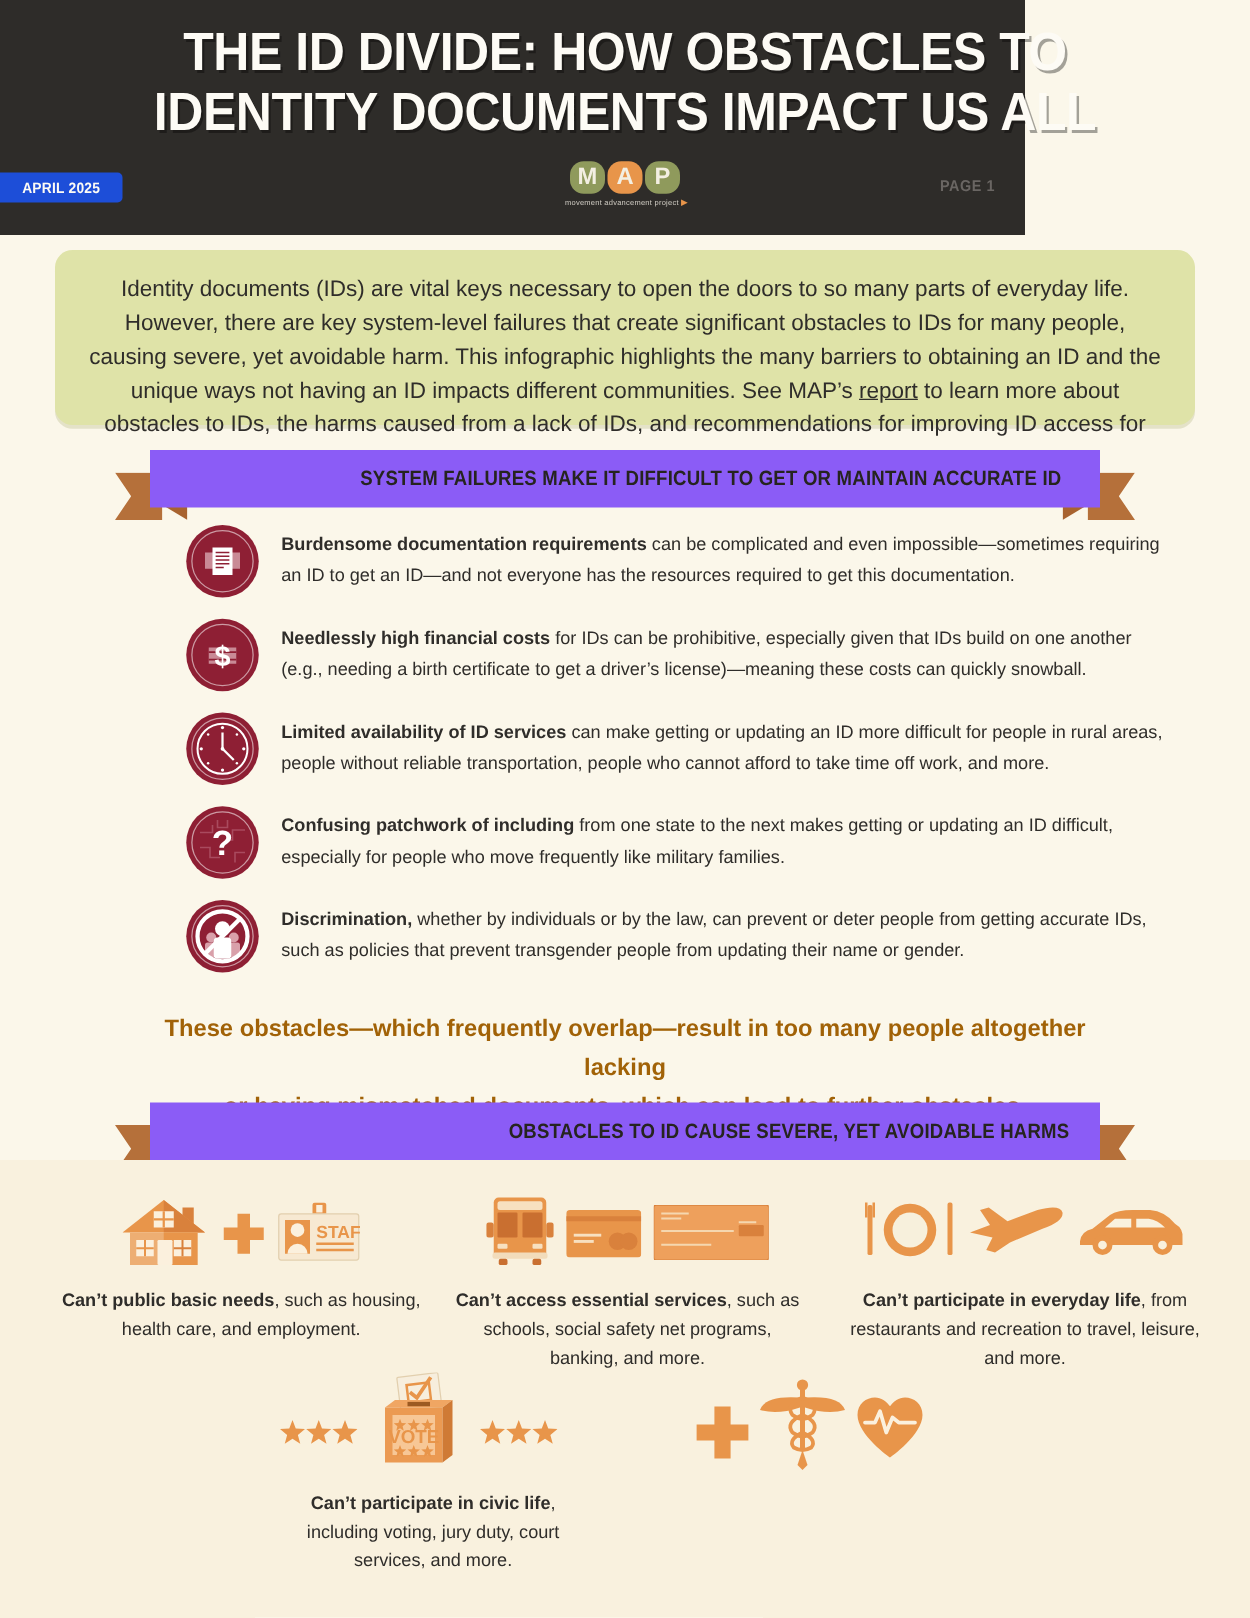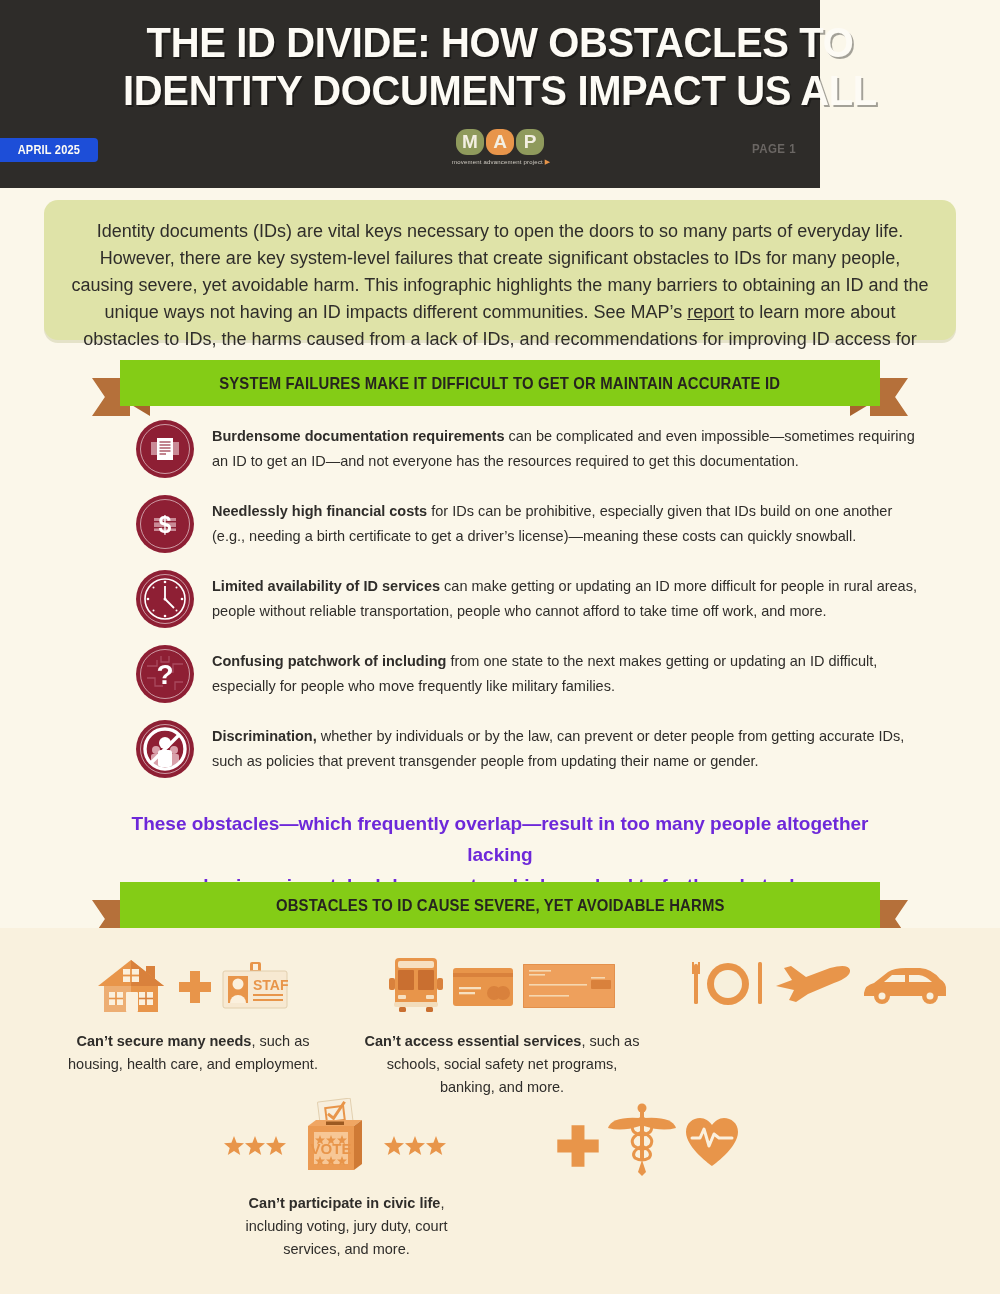--- a/index.html
+++ b/index.html
@@ -72,48 +72,48 @@
   }
   .ribbon .tail-l { left:0; clip-path:polygon(0 0,100% 0,100% 100%,0 100%,34% 50%); }
   .ribbon .tail-r { right:0; clip-path:polygon(0 0,100% 0,66% 50%,100% 100%,0 100%); }
   .ribbon .fold {
     position:absolute; top:38px; width:30px; height:18px; background:#a8632f;
   }
   .ribbon .fold-l { left:28px; clip-path:polygon(0 0,100% 0,100% 100%); }
   .ribbon .fold-r { right:28px; clip-path:polygon(0 0,100% 0,0 100%); }
   .ribbon .body {
     position:absolute; left:28px; right:28px; top:0; height:46px;
-    background:#84cc16;
-    display:flex; align-items:center; justify-content:center;
+    background:#8b5cf6;
+    display:flex; align-items:center; justify-content:flex-end;
   }
   .ribbon .body span {
     color:#26241f; font-weight:bold; font-size:16.5px; letter-spacing:0.2px;
     transform:scaleX(0.9);
   }
   
-  .fail-list { position:absolute; left:3px; top:420px; width:808px;padding-left:23px; }
+  .fail-list { position:absolute; left:16px; top:420px; width:808px;padding-left:23px; }
   .fail-row { position:relative; height:62px; margin-bottom:13px; }
   .fail-icon {
     position:absolute; left:110px; top:0; width:58px; height:58px;
     border-radius:50%; background:#8e1f34;
     display:flex; align-items:center; justify-content:center;
   }
   .fail-icon .ring {
     position:absolute; left:4px; top:4px; width:50px; height:50px;
     border:1.5px solid rgba(255,255,255,0.55); border-radius:50%;
   }
   .fail-text {
     position:absolute; left:186px; top:4px; width:710px;
     color:#2f2d2a; font-size:14.5px; line-height:25px;
   }
   .fail-text b { font-weight:bold; }
   
   .summary {
     position:absolute; left:100px; top:808px; width:800px;
-    text-align:center; color:#6d28d9;
+    text-align:center; color:#a16207;
     font-size:19px; line-height:31px; font-weight:bold;
   }
   
   .harms-bg {
     position:absolute; left:0; top:928px; width:1000px; height:366px;
     background:#f9f1de;
   }
   .harm-cell { position:absolute; text-align:center; }
   .harm-icons {
     display:flex; align-items:flex-end; justify-content:center; gap:10px;
@@ -300,21 +300,21 @@
       <rect x="31" y="2" width="5" height="6" fill="#fbf0dd"></rect>
       <rect x="1" y="9" width="64" height="37" rx="2" fill="#f7e9d2" stroke="#e2cfae" stroke-width="1"></rect>
       <rect x="6" y="14" width="20" height="27" fill="#e8954a"></rect>
       <circle cx="16" cy="22" r="5.5" fill="#fbf0dd"></circle>
       <path d="M8 41 a8 8 0 0 1 16 0 Z" fill="#fbf0dd"></path>
       <text x="31" y="28" font-family="Liberation Sans, sans-serif" font-size="14" font-weight="bold" fill="#e8954a">STAFF</text>
       <rect x="31" y="32" width="30" height="2" fill="#e8954a"></rect>
       <rect x="31" y="37" width="30" height="2" fill="#e8954a"></rect>
     </svg>
   </div>
-  <div class="harm-cap"><b>Can’t secure many needs</b><span>, such as housing, health care, and employment.</span></div>
+  <div class="harm-cap"><b>Can’t public basic needs</b><span>, such as housing, health care, and employment.</span></div>
 </div>
 
 <div class="harm-cell" style="left:362px; top:952px; width:280px;">
   <div class="harm-icons">
     <svg width="54" height="58" viewBox="0 0 54 58">
       <rect x="0" y="22" width="6" height="12" rx="2" fill="#d9813c"></rect>
       <rect x="48" y="22" width="6" height="12" rx="2" fill="#d9813c"></rect>
       <rect x="6" y="2" width="42" height="48" rx="4" fill="#e8954a"></rect>
       <rect x="9" y="5" width="36" height="7" rx="2" fill="#f7e0c0"></rect>
       <rect x="9" y="14" width="16" height="20" rx="1" fill="#c96f30"></rect>
@@ -362,20 +362,21 @@
     <svg width="86" height="40" viewBox="0 0 86 40" style="margin-bottom:8px;">
       <path d="M2 27 Q3 19 12 17 L26 6 Q32 2 44 2 L58 2 Q70 3 78 13 Q85 17 84 25 L84 30 L2 30 Z" fill="#e8954a"></path>
       <path d="M30 9 L43 9 L43 16 L22 16 Z" fill="#f9f1de"></path>
       <path d="M47 9 L57 9 Q64 10 70 16 L47 16 Z" fill="#f9f1de"></path>
       <circle cx="20" cy="30" r="8" fill="#e8954a"></circle>
       <circle cx="20" cy="30" r="3.5" fill="#f9f1de"></circle>
       <circle cx="68" cy="30" r="8" fill="#e8954a"></circle>
       <circle cx="68" cy="30" r="3.5" fill="#f9f1de"></circle>
     </svg>
   </div>
+  <div class="harm-cap"><b>Can’t participate in everyday life</b><span>, from restaurants and recreation to travel, leisure, and more.</span></div>
 </div>
 
 <div class="harm-cell" style="left:205px; top:1098px; width:260px;">
   <div class="harm-icons" style="height:78px;">
     <svg width="62" height="22" viewBox="0 0 62 22" style="margin-bottom:18px;">
       <polygon points="10,0 12.6,6.8 20,7.2 14.3,11.9 16.2,19 10,15 3.8,19 5.7,11.9 0,7.2 7.4,6.8" fill="#e8954a"></polygon>
       <polygon points="31,0 33.6,6.8 41,7.2 35.3,11.9 37.2,19 31,15 24.8,19 26.7,11.9 21,7.2 28.4,6.8" fill="#e8954a"></polygon>
       <polygon points="52,0 54.6,6.8 62,7.2 56.3,11.9 58.2,19 52,15 45.8,19 47.7,11.9 42,7.2 49.4,6.8" fill="#e8954a"></polygon>
     </svg>
     <svg width="78" height="78" viewBox="0 0 78 78">

